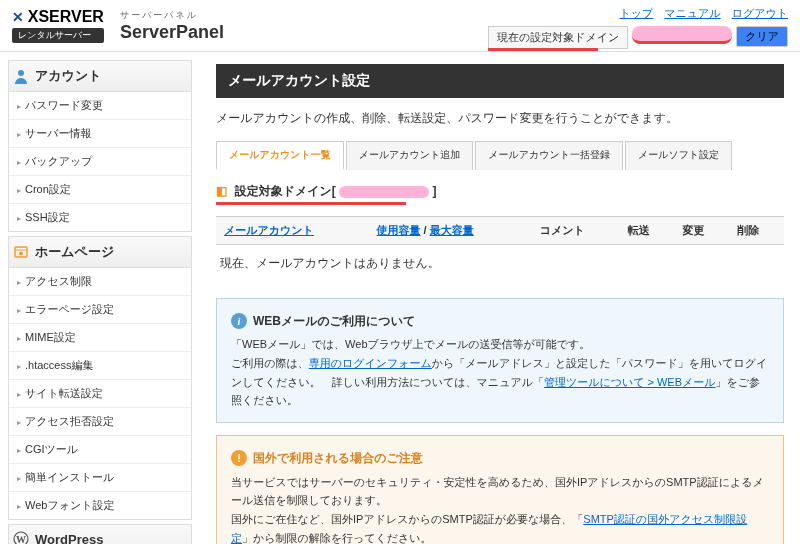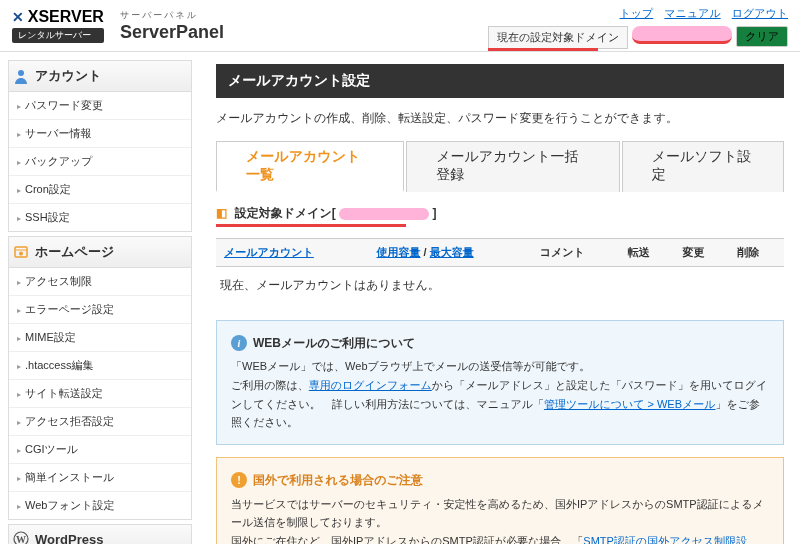--- a/index.html
+++ b/index.html
@@ -10,38 +10,38 @@
 .logo-x-icon { color: #1a4d8f; font-size: 14px; }
 .logo-sub { font-size: 9px; background: #333; color: #fff; padding: 1px 6px; border-radius: 2px; margin-top: 2px; }
 .panel-title { margin-left: 8px; }
 .panel-title-jp { font-size: 9px; color: #666; letter-spacing: 2px; }
 .panel-title-en { font-size: 18px; font-weight: bold; }
 .top-links { position: absolute; right: 12px; top: 6px; font-size: 11px; }
 .top-links a { color: #0066cc; margin-left: 8px; }
 .domain-bar { position: absolute; right: 12px; top: 26px; display: flex; align-items: flex-start; gap: 4px; }
 .domain-label { border: 1px solid #ccc; padding: 3px 8px; font-size: 11px; background: #f7f7f7; }
 .domain-value { border-bottom: 3px solid #e84040; width: 100px; height: 18px; background: #ffb3d9; border-radius: 8px; }
-.clear-btn { border: 1px solid #ccc; padding: 2px 8px; font-size: 11px; background: #15803d; cursor: pointer; border-radius: 2px; }
+.clear-btn { border: 1px solid #ccc; padding: 2px 8px; font-size: 11px; background: #3b82f6; cursor: pointer; border-radius: 2px; }
 .domain-underline { border-bottom: 3px solid #e84040; width: 110px; position: absolute; }
 
 .container { display: flex; }
 .sidebar { width: 200px; padding: 8px; }
 .side-section { margin-bottom: 4px; }
 .side-header { display: flex; align-items: center; gap: 6px; padding: 6px 4px; font-size: 13px; font-weight: bold; background: linear-gradient(#fafafa,#eee); border: 1px solid #ddd; }
 .side-header .icon { width: 16px; height: 16px; display: inline-flex; align-items: center; justify-content: center; }
 .side-items { border: 1px solid #ddd; border-top: none; }
 .side-item { padding: 6px 8px; font-size: 11px; border-bottom: 1px solid #eee; cursor: pointer; }
 .side-item:last-child { border-bottom: none; }
 .side-item::before { content: "▸"; color: #999; font-size: 8px; margin-right: 4px; }
 
 .main { flex: 1; padding: 12px 16px; }
 .page-title { background: #333; color: #fff; padding: 8px 12px; font-size: 14px; font-weight: bold; margin-bottom: 12px; }
 .page-desc { font-size: 12px; margin-bottom: 14px; }
 .tabs { display: flex; gap: 2px; margin-bottom: 0; }
-.tab { border: 1px solid #ccc; padding: 6px 29px; font-size: 14px; cursor: pointer; background: #f5f5f5; border-bottom: none; }
+.tab { border: 1px solid #ccc; padding: 6px 12px; font-size: 10px; cursor: pointer; background: #f5f5f5; border-bottom: none; }
 .tab.active { color: #f0931e; font-weight: bold; background: #fff; border-bottom: 2px solid #fff; position: relative; z-index: 2; }
 .tab-content { border: 1px solid #ccc; padding: 14px; margin-top: -1px; }
 .target-domain { font-size: 12px; font-weight: bold; }
 .target-domain .marker { color: #f0931e; margin-right: 4px; }
 .target-domain-val { display: inline-block; background: #ffb3d9; width: 90px; height: 12px; border-radius: 6px; vertical-align: middle; }
 .target-underline { border-bottom: 3px solid #e84040; width: 190px; margin-top: 2px; margin-bottom: 10px; }
 .mail-table { width: 100%; border-collapse: collapse; margin-top: 11px; }
 .mail-table th { text-align: left; padding: 6px 8px; border-top: 1px solid #ccc; border-bottom: 1px solid #ccc; font-size: 11px; background: #f7f7f7; }
 .mail-table th a { color: #0066cc; text-decoration: underline; }
 .empty-msg { padding: 10px 4px; font-size: 12px; }
@@ -144,20 +144,21 @@
 
     </div>
   </div>
 
   <div class="main">
     <div class="page-title">メールアカウント設定</div>
     <div class="page-desc">メールアカウントの作成、削除、転送設定、パスワード変更を行うことができます。</div>
 
     <div class="tabs">
       <div class="tab active">メールアカウント一覧</div>
+      <div class="tab">メールアカウント追加</div>
       <div class="tab">メールアカウント一括登録</div>
       <div class="tab">メールソフト設定</div>
     </div>
 
     <div class="tab-content" style="border:none;padding:14px 0 0 0;">
       <div class="target-domain">
         <span class="marker">◧</span>
         <span>設定対象ドメイン</span>[
         <span class="target-domain-val"></span> ]
       </div>

